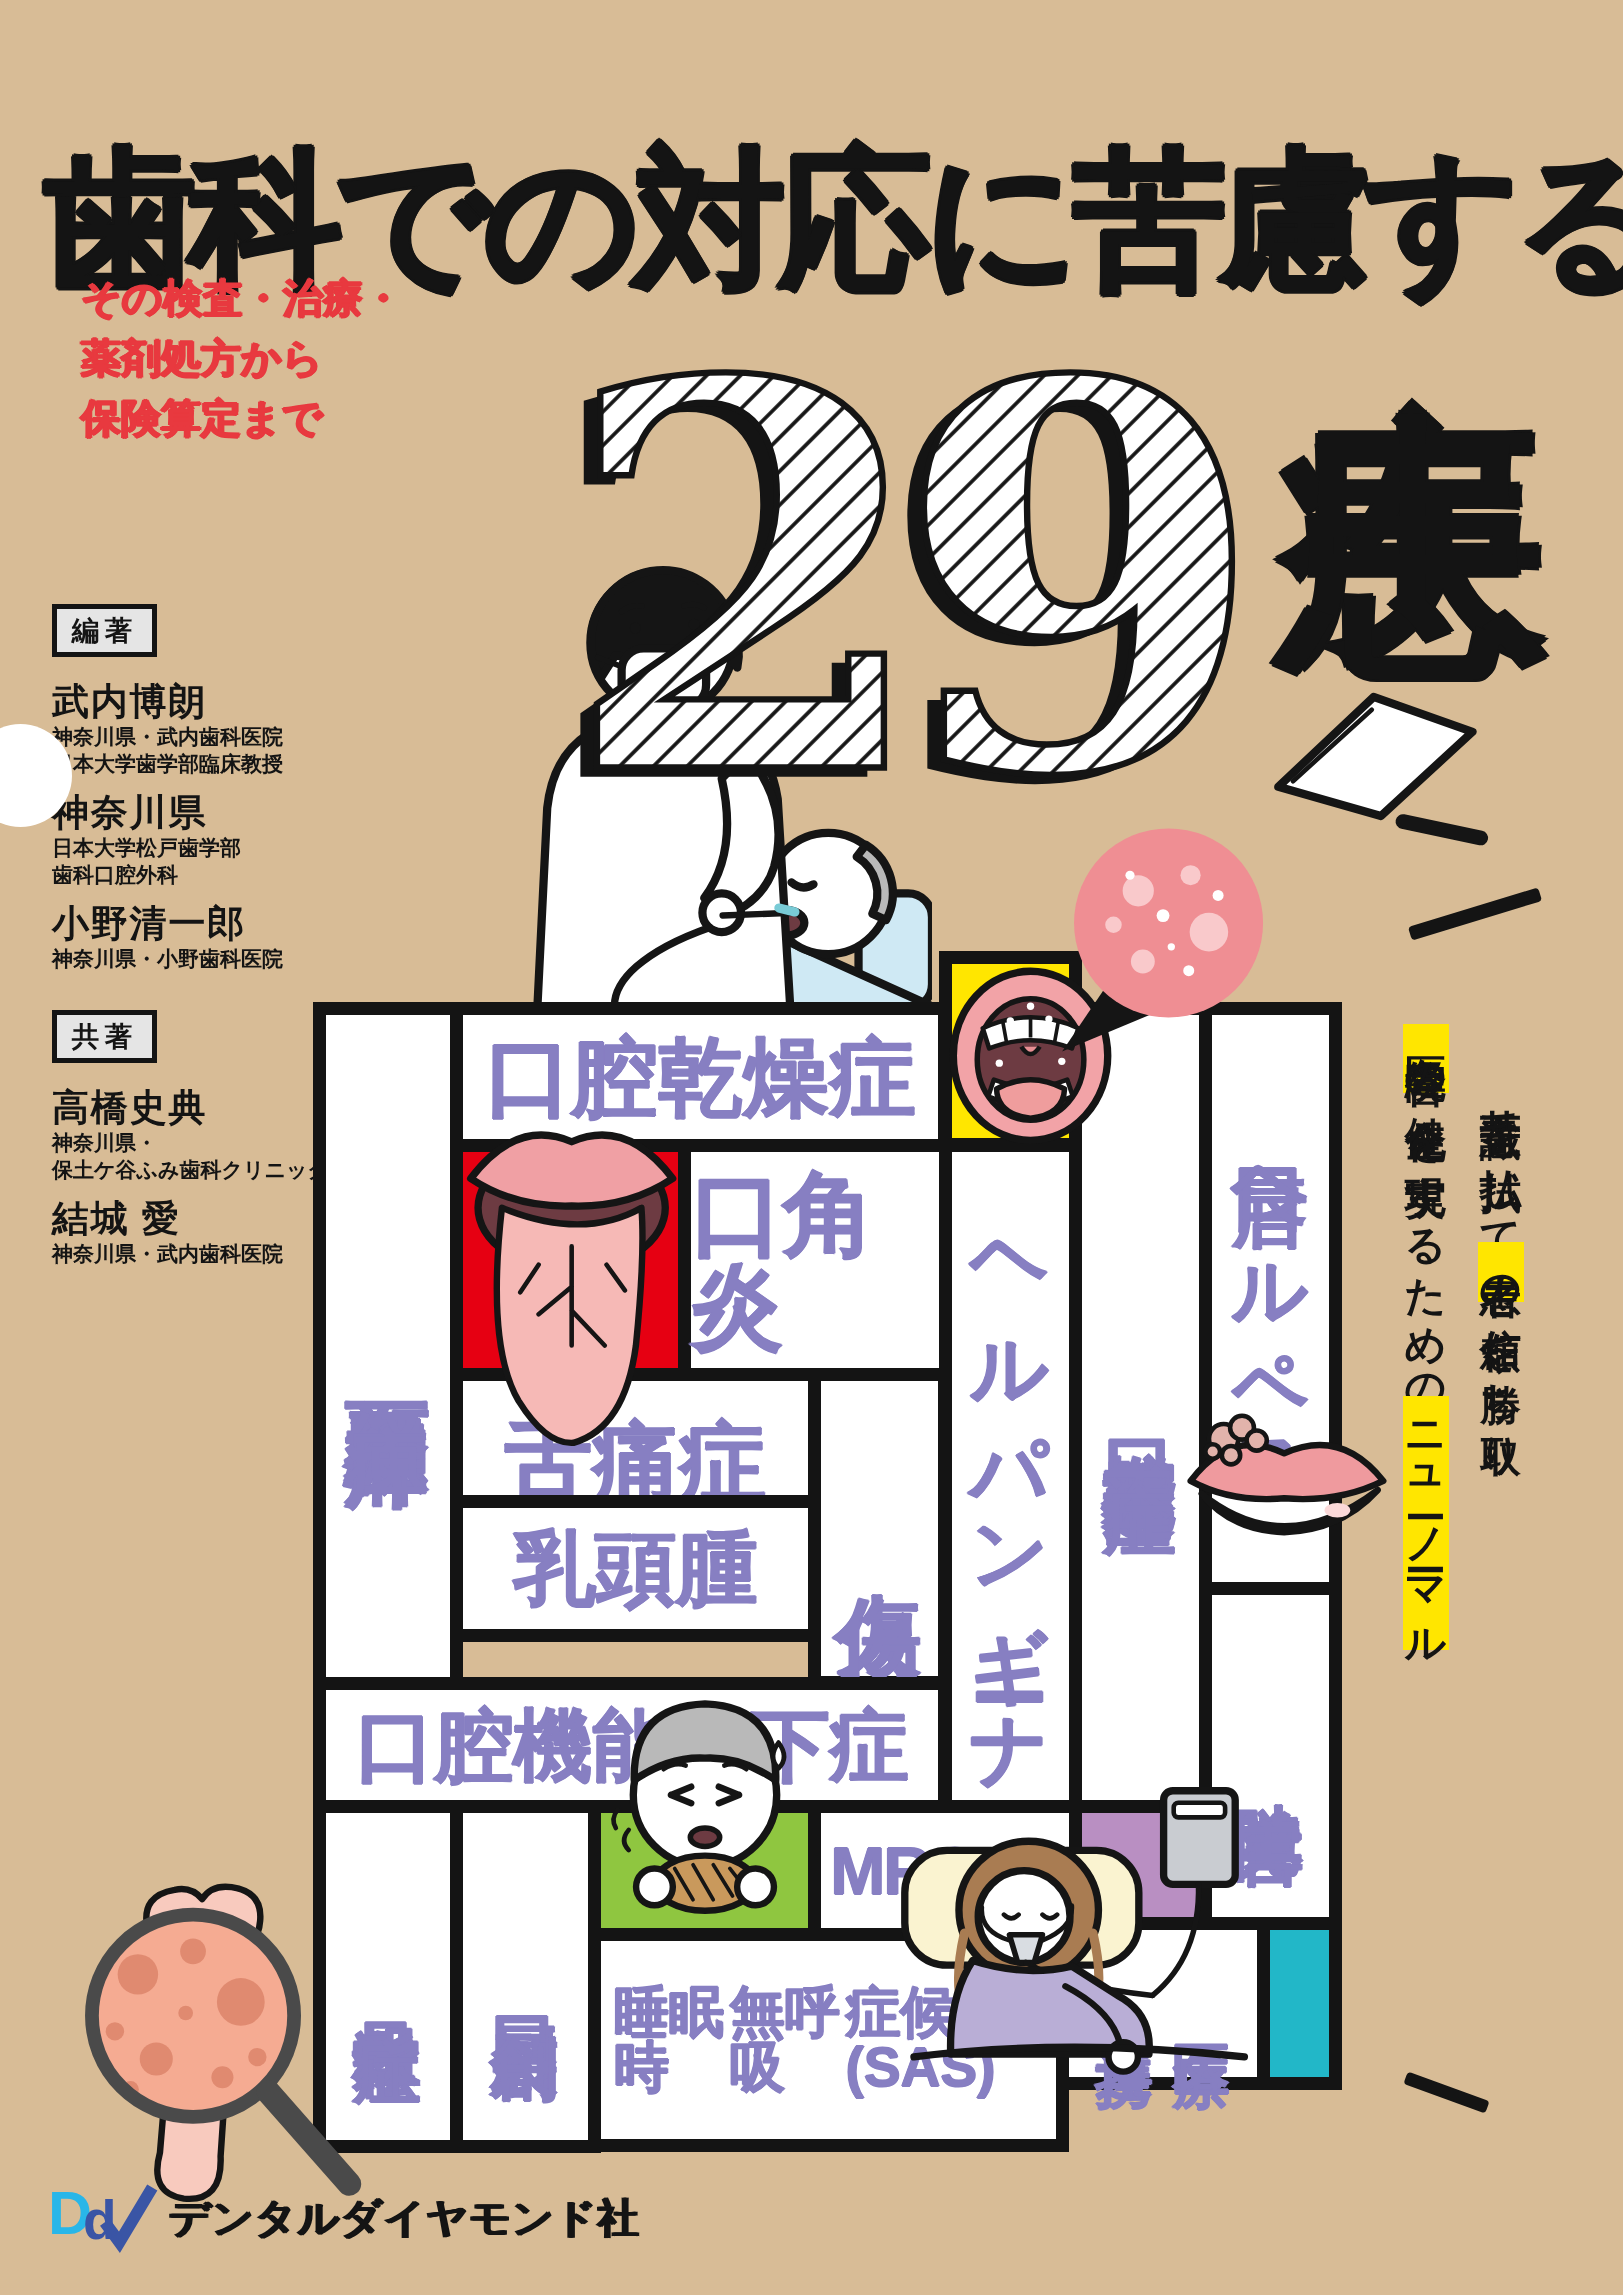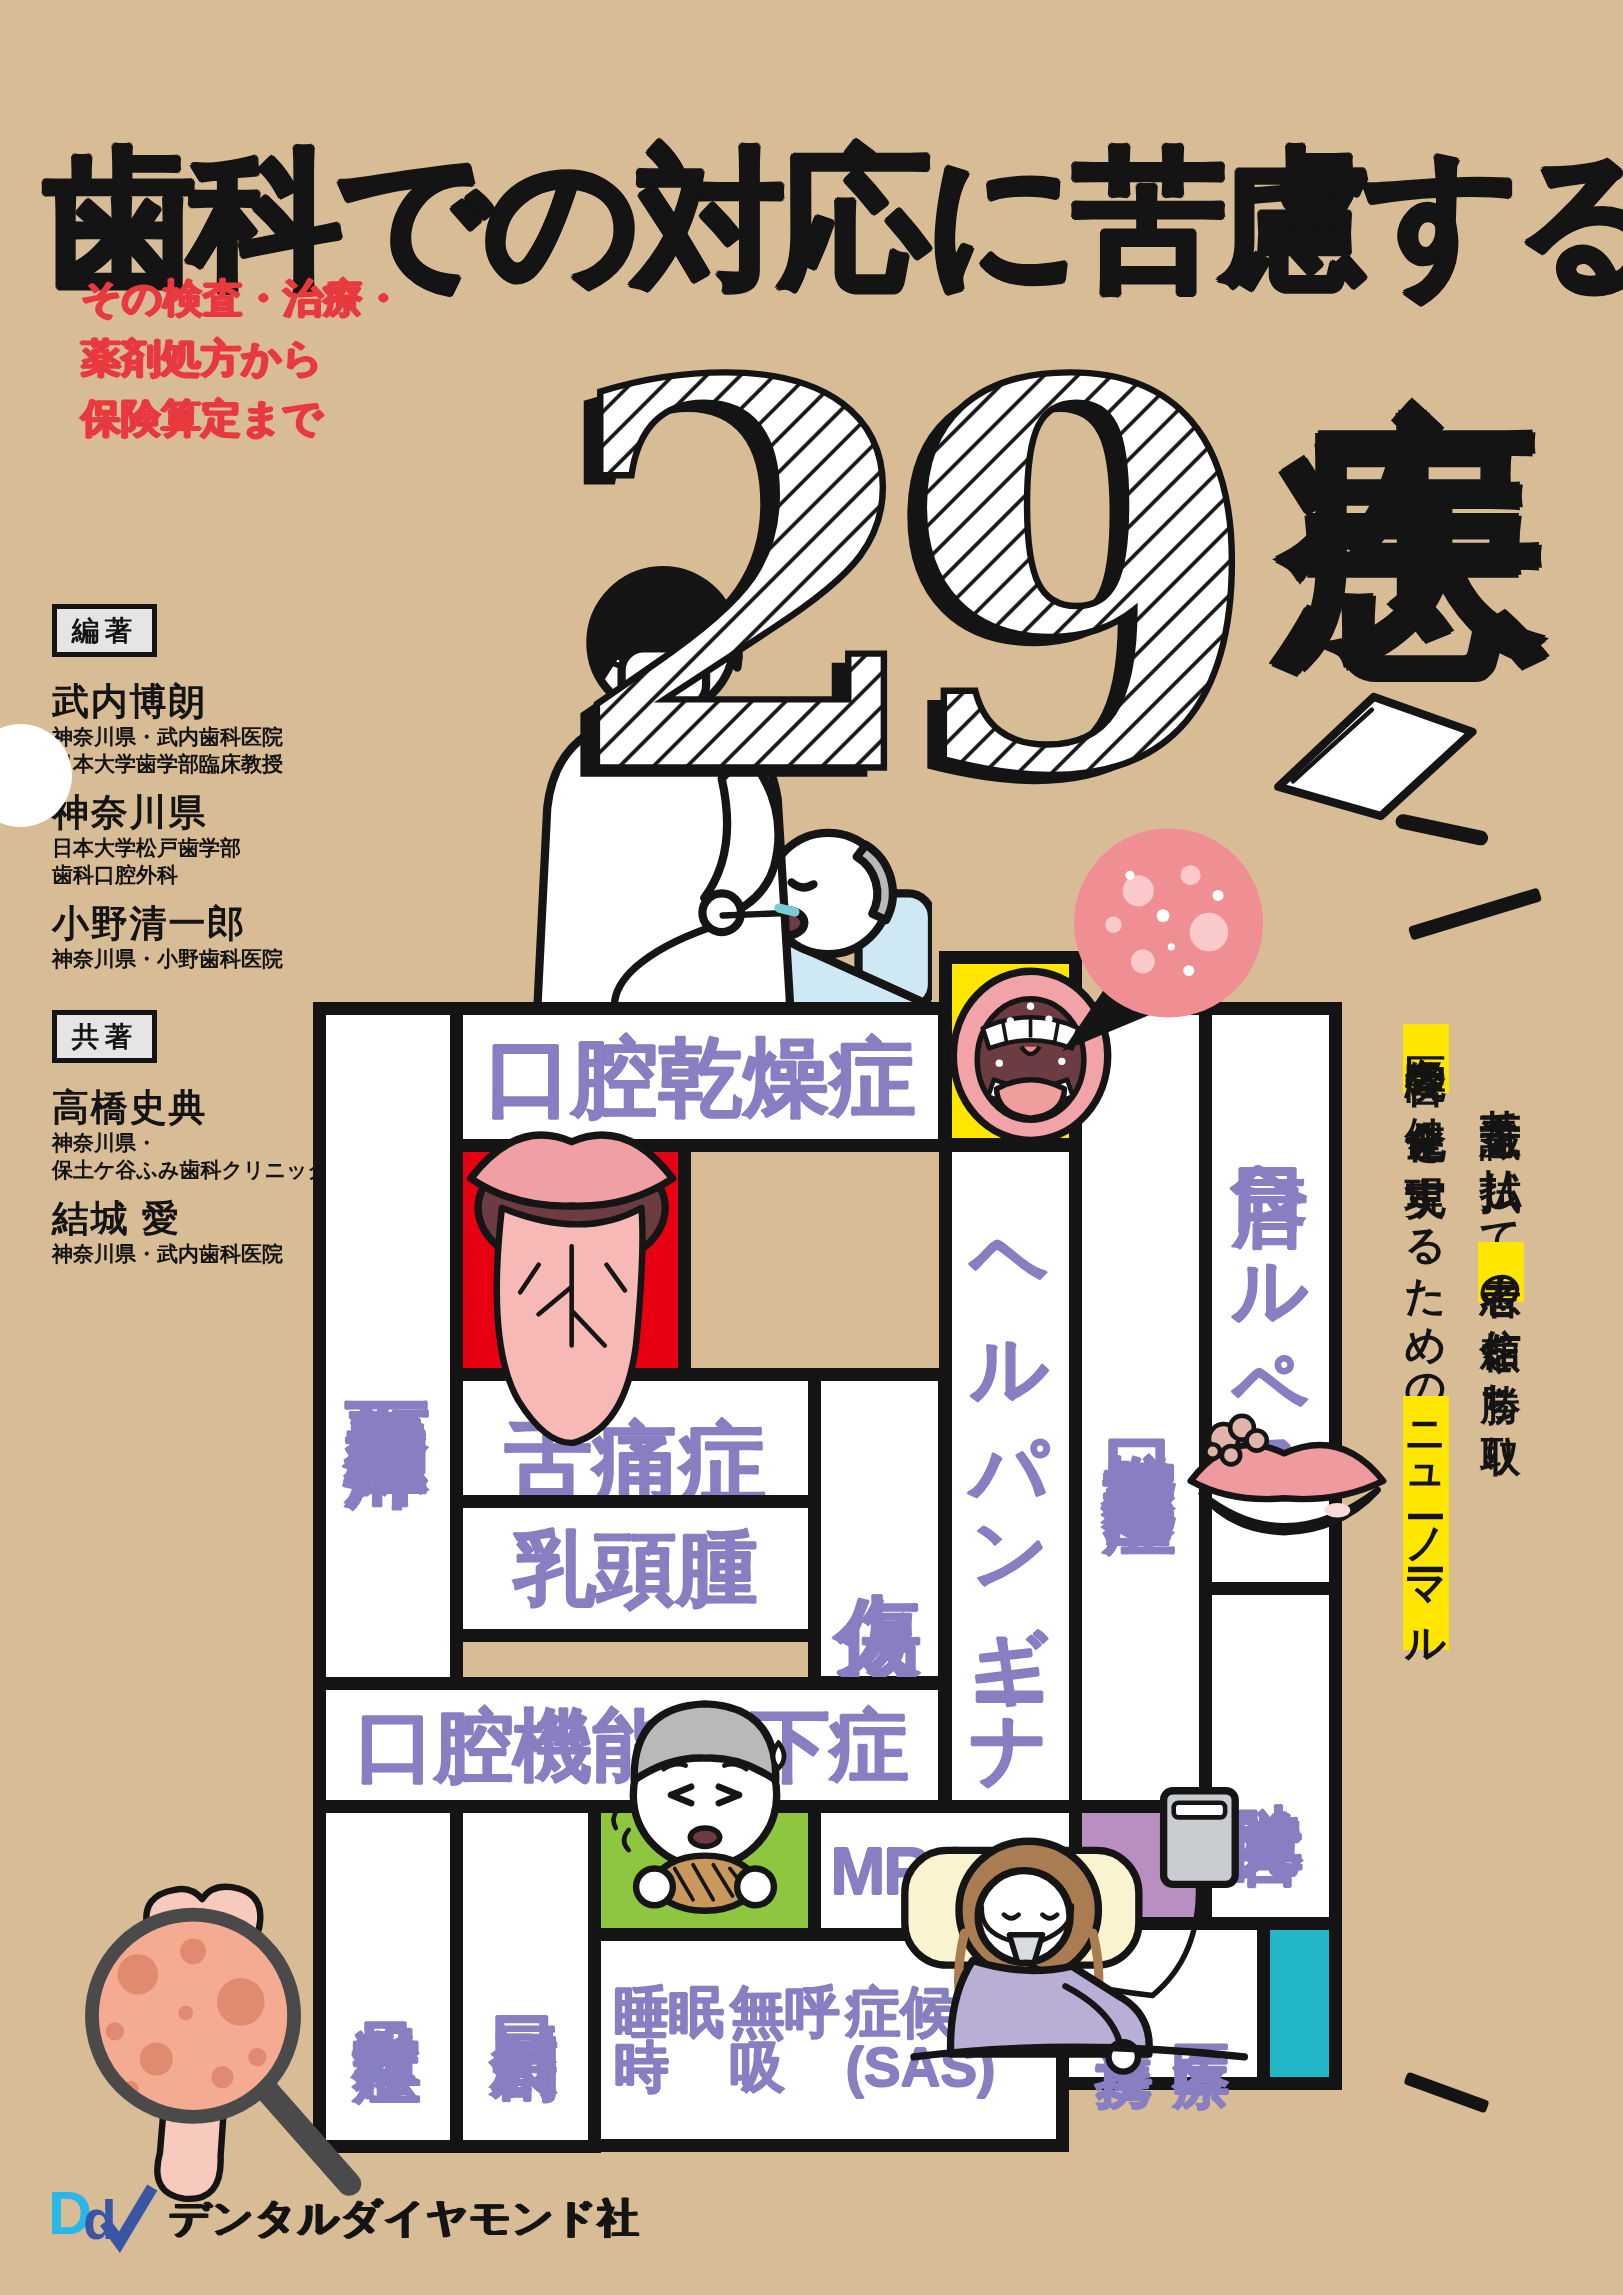--- a/index.html
+++ b/index.html
@@ -142,20 +142,23 @@
     </div>
 
   <div class="cell" style="left:450px;top:1002px;width:501px;height:150px;font-size:86px">
     <span>口腔乾燥症</span>
     </div>
 
   <div class="cell fill" style="left:939px;top:951px;width:143px;height:200px;background:#ffe600"></div>
 
   <div class="cell fill" style="left:450px;top:1139px;width:241px;height:242px;background:#e60012"></div>
 
+  <div class="cell" style="left:678px;top:1139px;width:274px;height:242px;font-size:92px">
+    <span>口角炎</span>
+    </div>
 
   <div class="cell" style="left:939px;top:1139px;width:143px;height:674px;font-size:77px">
     <span class="v">ヘルパンギーナ</span>
     </div>
 
   <div class="cell" style="left:450px;top:1368px;width:371px;height:187px;font-size:87px">
     <span>舌痛症</span>
     </div>
 
   <div class="cell" style="left:808px;top:1368px;width:143px;height:321px;font-size:86px">

